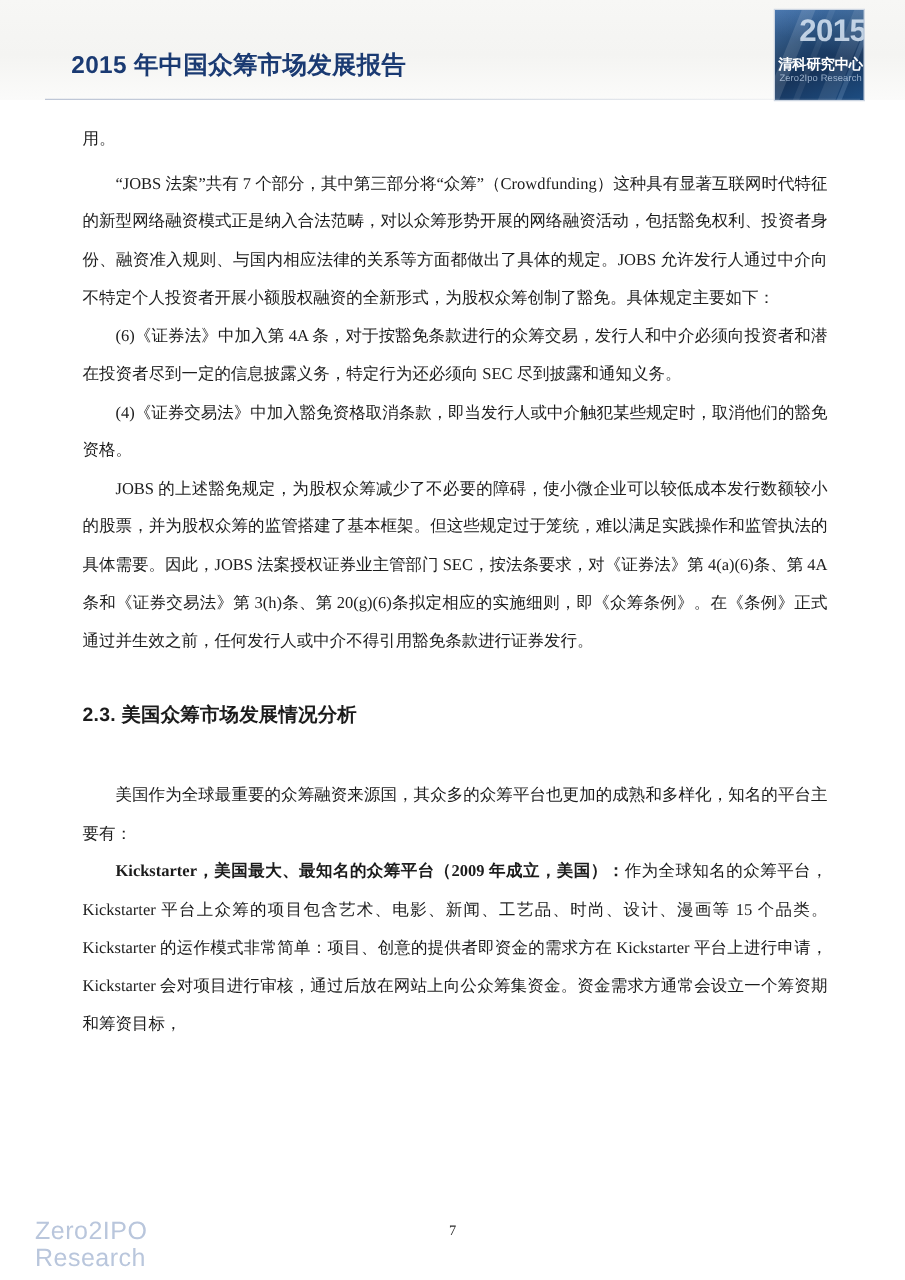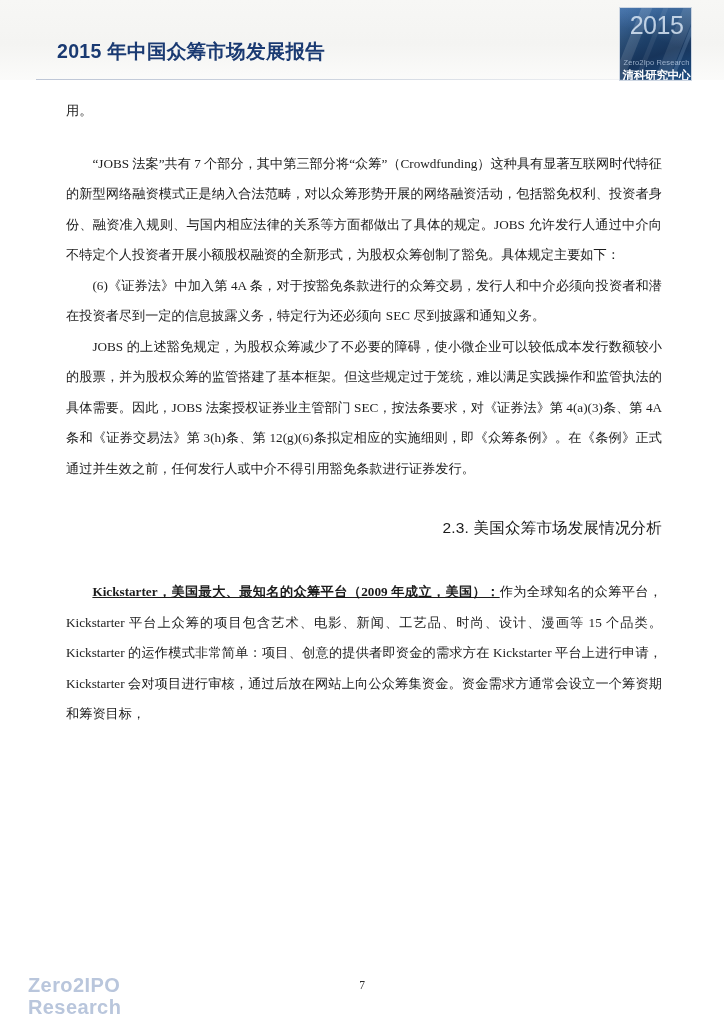--- a/index.html
+++ b/index.html
@@ -66,39 +66,38 @@
   }
   .s1 { left: 6px;  top: -12px; width: 11px; height: 100px; }
   .s2 { left: 28px; top: -12px; width: 5px;  height: 100px; background: rgba(255,255,255,0.07); }
   .s3 { left: 48px; top: -12px; width: 14px; height: 100px; background: rgba(255,255,255,0.09); }
   .s4 { left: 63px; top: -12px; width: 4px;  height: 100px; background: rgba(180,210,245,0.18); }
   .logo-year {
     position: absolute;
     top: 3px;
     left: 0;
     width: 73px;
-    text-align: center;
+    text-align: right;
     font-family: "Liberation Sans", "DejaVu Sans", sans-serif;
     font-size: 25px;
     letter-spacing: -0.5px;
     color: rgba(222,234,248,0.82);
-    font-weight: normal;
+    font-weight: bold;
   }
   .logo-cn {
     position: absolute;
     top: 36px;
     left: 0;
     width: 73px;
     text-align: center;
     font-family: "Liberation Sans", "DejaVu Sans", sans-serif;
     font-size: 11.5px;
     font-weight: bold;
     color: #ffffff;
     letter-spacing: -0.2px;
-    margin-top: 24px;
   }
   .logo-en {
     position: absolute;
     top: 50px;
     left: 0;
     width: 73px;
     text-align: center;
     font-family: "Liberation Sans", "DejaVu Sans", sans-serif;
     font-size: 7.5px;
     color: rgba(200,218,240,0.72);
@@ -116,44 +115,43 @@
     margin: 0;
     font-size: 13.2px;
     line-height: 30.5px;
     color: #1c1c1c;
     text-align: justify;
     text-justify: inter-ideograph;
     text-indent: 2em;
     font-family: "Liberation Serif", "DejaVu Serif", serif;
   }
   p.para.noindent { text-indent: 0; }
-  p.gap-sm { margin-top: 22px; }
+  p.gap-sm { margin-top: 5px; }
 
   .section-head {
     margin: 0;
     font-family: "Liberation Sans", "DejaVu Sans", sans-serif;
     font-size: 15.5px;
-    font-weight: normal;
+    font-weight: bold;
     color: #1b1b1b;
     letter-spacing: 0.2px;
-    text-align: right;
-  }
-  .bold-lead { font-weight: bold; text-decoration: underline; }
+  }
+  .bold-lead { font-weight: bold; }
 
   
   .footer-watermark {
     position: absolute;
     left: 28px;
     bottom: 6px;
     font-family: "Liberation Sans", "DejaVu Sans", sans-serif;
     font-size: 20px;
     line-height: 22px;
     color: #b9c6dc;
     letter-spacing: 0.4px;
-    font-weight: bold;
+    font-weight: normal;
   }
   .page-number {
     position: absolute;
     left: 0;
     bottom: 33px;
     width: 724px;
     text-align: center;
     font-family: "Liberation Serif", "DejaVu Serif", serif;
     font-size: 11.5px;
     color: #2b2b2b;
@@ -180,30 +178,32 @@
 <div class="content">
 
   <p class="para noindent">用。</p>
 
   <p class="para gap-sm">“JOBS 法案”共有 7 个部分，其中第三部分将“众筹”（Crowdfunding）这种具有显著互联网时代特征的新型网络融资模式正是纳入合法范畴，对以众筹形势开展的网络融资活动，包括豁免权利、投资者身份、融资准入规则、与国内相应法律的关系等方面都做出了具体的规定。JOBS 允许发行人通过中介向不特定个人投资者开展小额股权融资的全新形式，为股权众筹创制了豁免。具体规定主要如下：</p>
 
 
   <p class="para">(6)《证券法》中加入第 4A 条，对于按豁免条款进行的众筹交易，发行人和中介必须向投资者和潜在投资者尽到一定的信息披露义务，特定行为还必须向 SEC 尽到披露和通知义务。</p>
 
 
-
-
-  <p class="para">JOBS 的上述豁免规定，为股权众筹减少了不必要的障碍，使小微企业可以较低成本发行数额较小的股票，并为股权众筹的监管搭建了基本框架。但这些规定过于笼统，难以满足实践操作和监管执法的具体需要。因此，JOBS 法案授权证券业主管部门 SEC，按法条要求，对《证券法》第 4(a)(3)条、第 4A 条和《证券交易法》第 3(h)条、第 12(g)(6)条拟定相应的实施细则，即《众筹条例》。在《条例》正式通过并生效之前，任何发行人或中介不得引用豁免条款进行证券发行。</p>
+  <p class="para">(4)《证券交易法》中加入豁免资格取消条款，即当发行人或中介触犯某些规定时，取消他们的豁免资格。</p>
+
+
+  <p class="para">JOBS 的上述豁免规定，为股权众筹减少了不必要的障碍，使小微企业可以较低成本发行数额较小的股票，并为股权众筹的监管搭建了基本框架。但这些规定过于笼统，难以满足实践操作和监管执法的具体需要。因此，JOBS 法案授权证券业主管部门 SEC，按法条要求，对《证券法》第 4(a)(6)条、第 4A 条和《证券交易法》第 3(h)条、第 20(g)(6)条拟定相应的实施细则，即《众筹条例》。在《条例》正式通过并生效之前，任何发行人或中介不得引用豁免条款进行证券发行。</p>
 
   <div style="height:34px"></div>
 
   <h2 class="section-head">2.3. 美国众筹市场发展情况分析</h2>
 
   <div style="height:38px"></div>
 
+  <p class="para">美国作为全球最重要的众筹融资来源国，其众多的众筹平台也更加的成熟和多样化，知名的平台主要有：</p>
 
   <p class="para"><span class="bold-lead">Kickstarter，美国最大、最知名的众筹平台（2009 年成立，美国）：</span><span>作为全球知名的众筹平台，Kickstarter 平台上众筹的项目包含艺术、电影、新闻、工艺品、时尚、设计、漫画等 15 个品类。Kickstarter 的运作模式非常简单：项目、创意的提供者即资金的需求方在 Kickstarter 平台上进行申请，Kickstarter 会对项目进行审核，通过后放在网站上向公众筹集资金。资金需求方通常会设立一个筹资期和筹资目标，</span></p>
 
 </div>
 
 <div class="footer-watermark">
   <div>Zero2IPO</div>
   <div>Research</div>
 </div>
 

